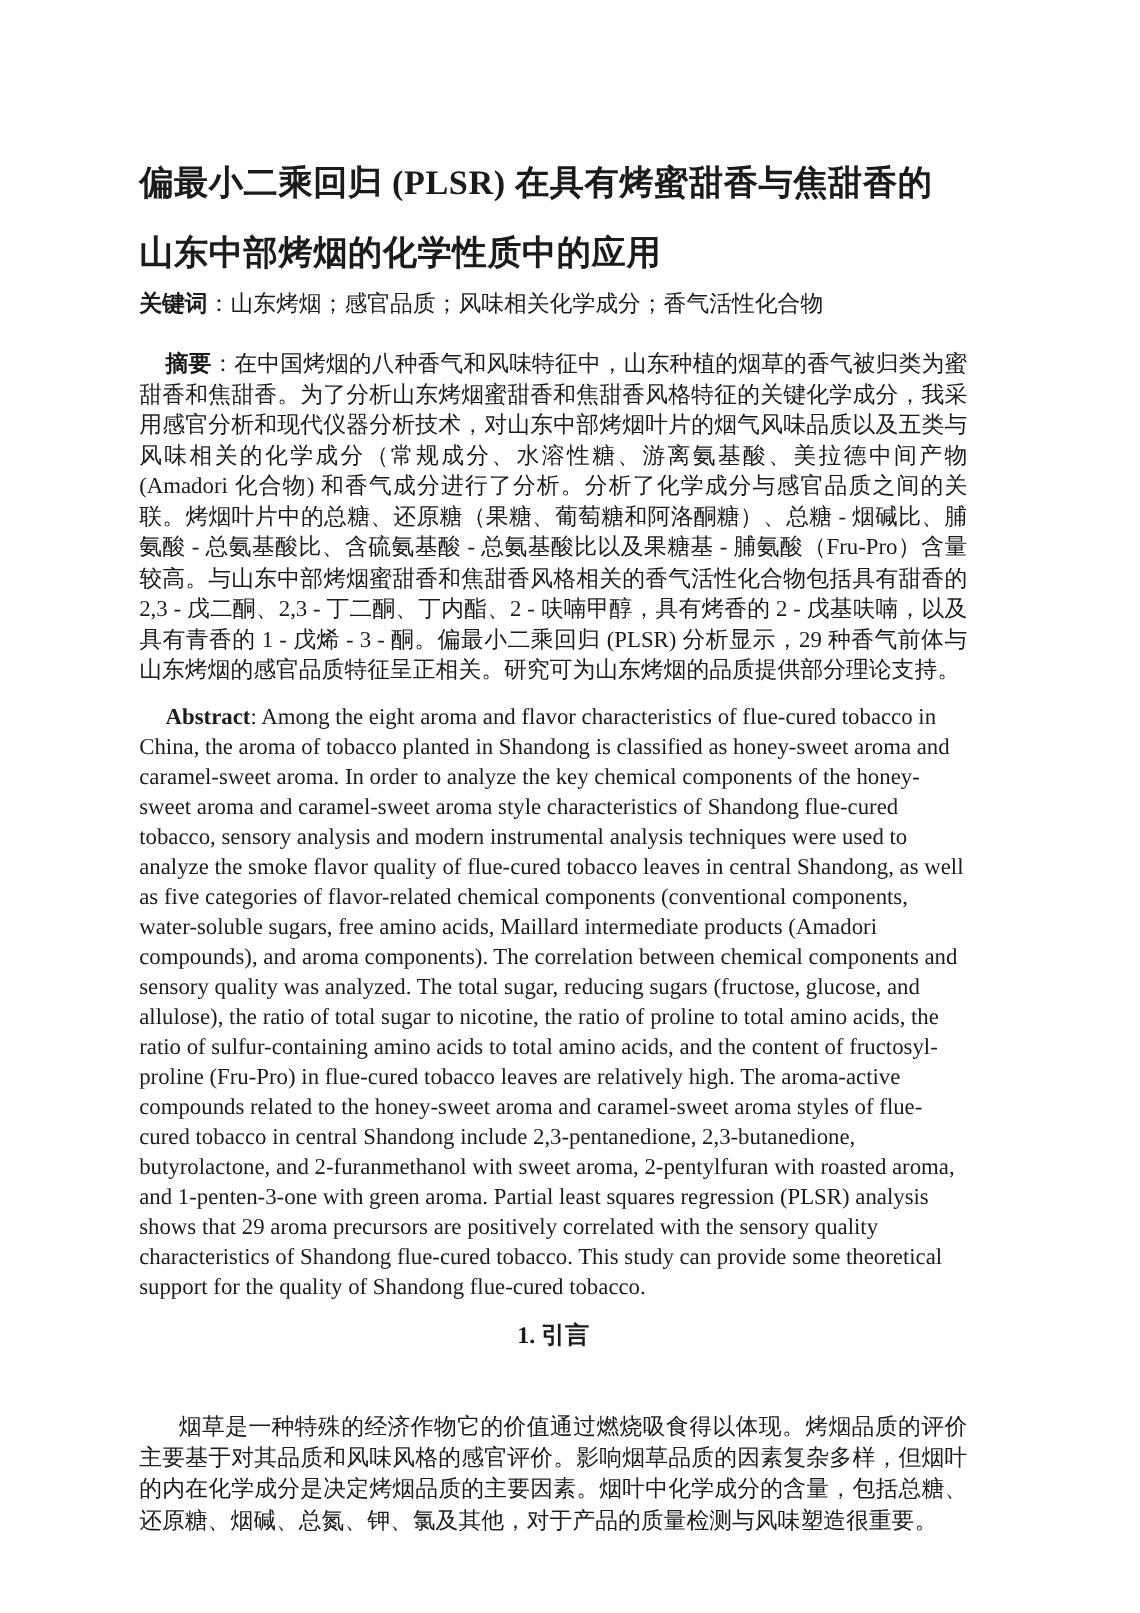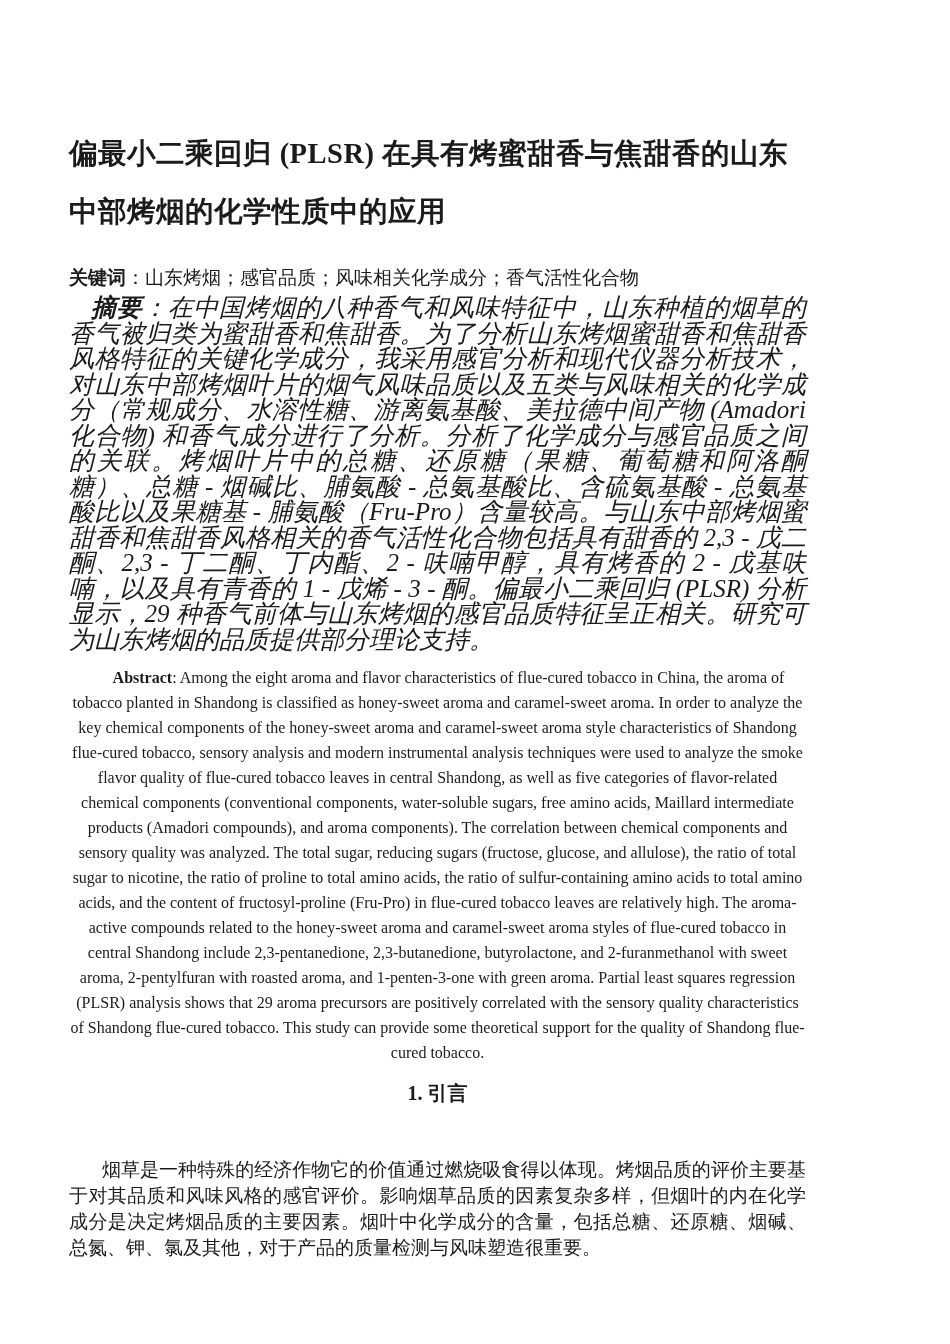--- a/index.html
+++ b/index.html
@@ -7,48 +7,46 @@
   body {
     width: 950px;
     height: 1344px;
     overflow: hidden;
     font-family: "Liberation Serif", "DejaVu Serif", serif;
     color: #1b1b1b;
   }
   .page {
     width: 950px;
     height: 1344px;
-    padding: 125px 144px 0 69px;
+    padding: 125px 144px 0 116px;
   }
   h1.paper-title {
     font-size: 28.5px;
     font-weight: bold;
     line-height: 2.04;
     text-align: left;
     letter-spacing: 0.5px;
   }
   .keywords-line {
-    margin-top: 24px;
     font-size: 19px;
     line-height: 26px;
   }
   .b { font-weight: bold; }
   p.para-zh {
-    margin-top: 4px;
-    font-size: 25px;
+    margin-top: 24px;
+    font-size: 19px;
     line-height: 25.5px;
     text-align: justify;
     text-indent: 22px;
-    font-style: italic;
   }
   p.para-en {
     margin-top: 13px;
-    font-size: 16px;
+    font-size: 19px;
     line-height: 25px;
-    text-align: center;
+    text-align: left;
     text-indent: 22px;
   }
   h2.section-heading {
     margin-top: 15px;
     font-size: 20px;
     font-weight: bold;
     line-height: 26px;
     text-align: center;
   }
   p.para-intro {

